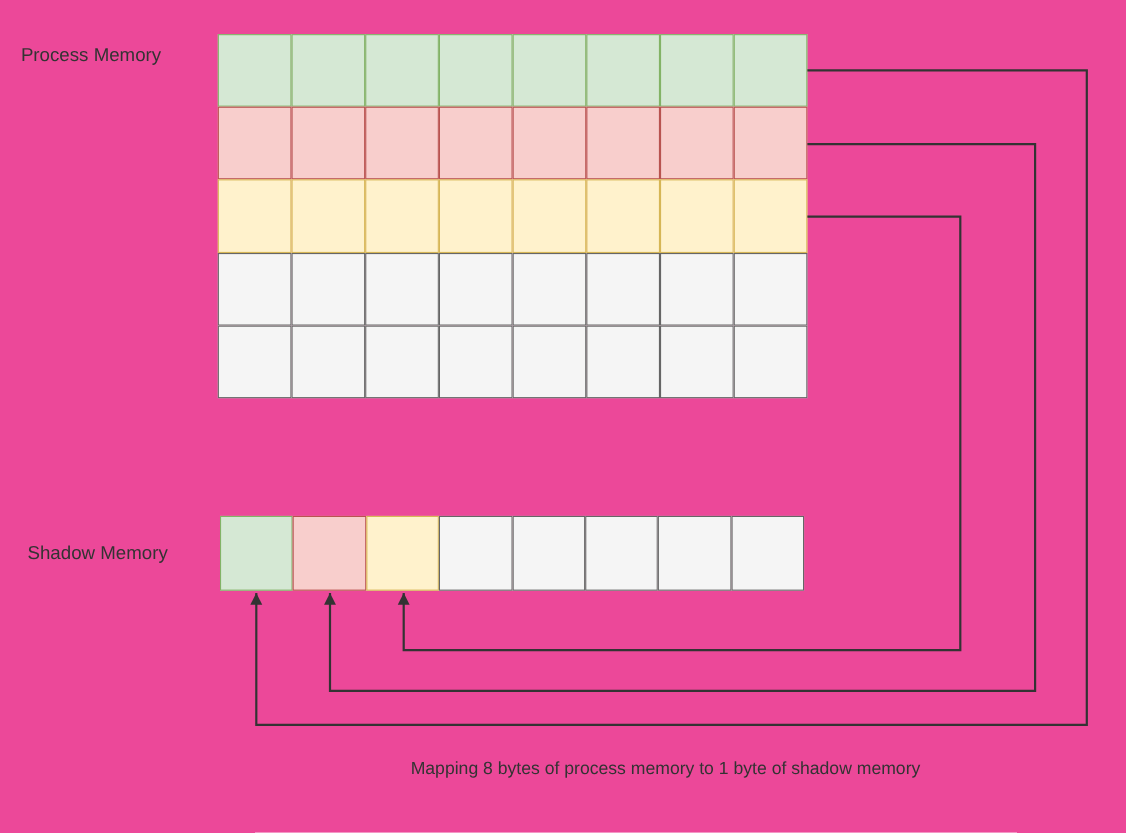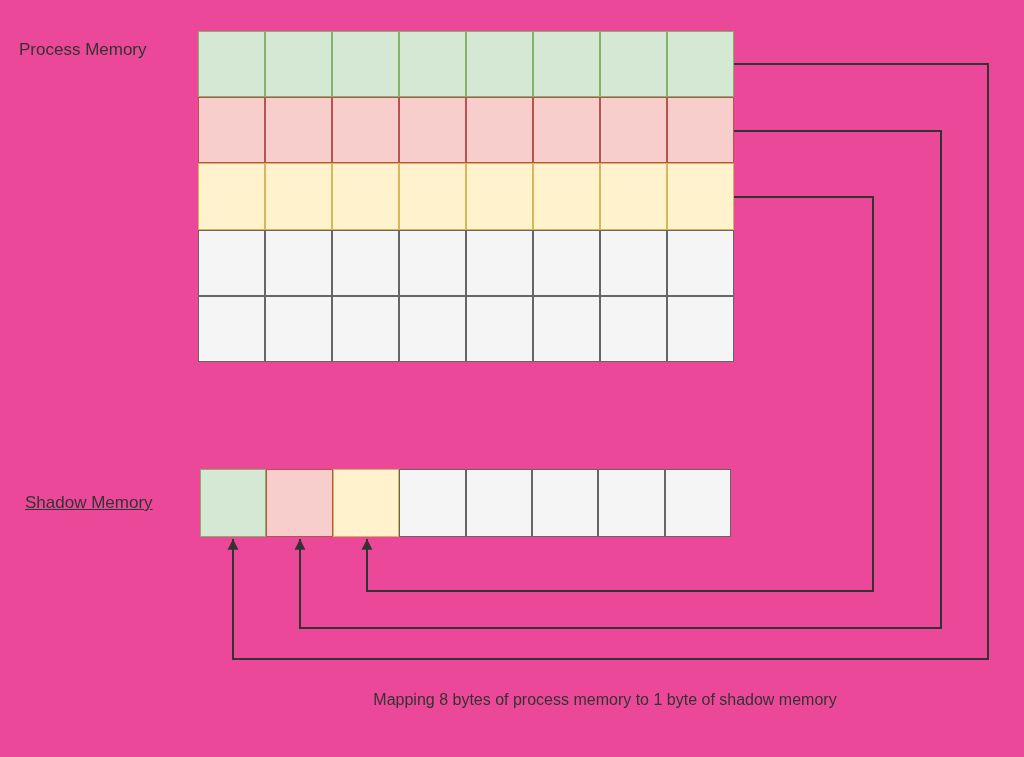--- a/index.html
+++ b/index.html
@@ -15,21 +15,21 @@
     background: #ec4899;
     overflow: hidden;
   }
   .label {
     position: absolute;
     font-size: 17px;
     line-height: 1.2;
     white-space: nowrap;
   }
   .process-label { left: 19px;  top: 40px; }
-  .shadow-label  { left: 25px;  top: 493px; text-decoration: underline; }
+  .shadow-label  { left: 25px;  top: 493px; }
   .caption {
     position: absolute;
     left: 150px;
     top: 690px;
     width: 910px;
     text-align: center;
     font-size: 16px;
     line-height: 1.2;
   }
   #process-grid {

